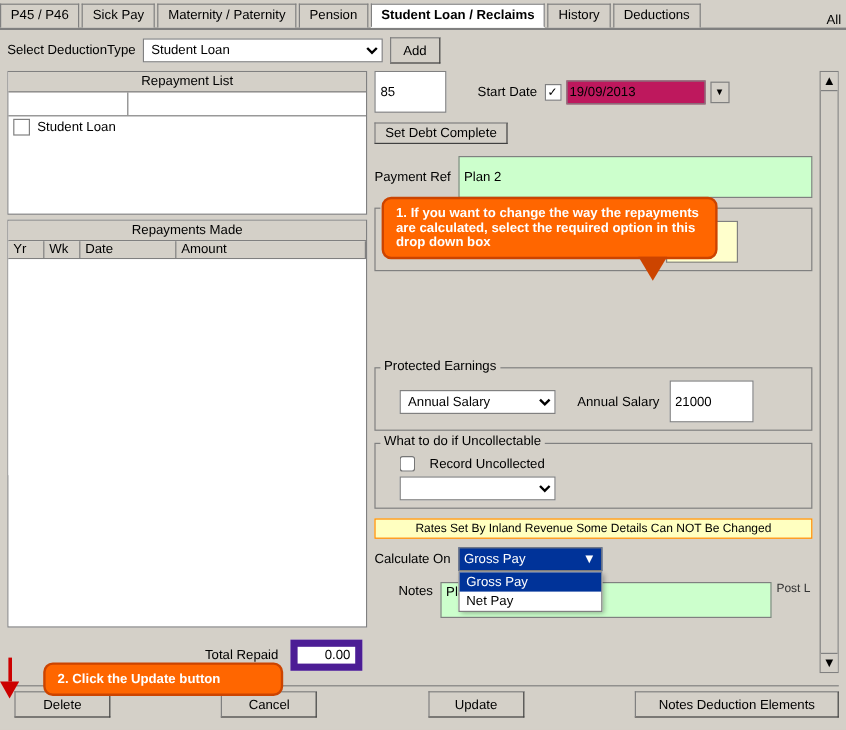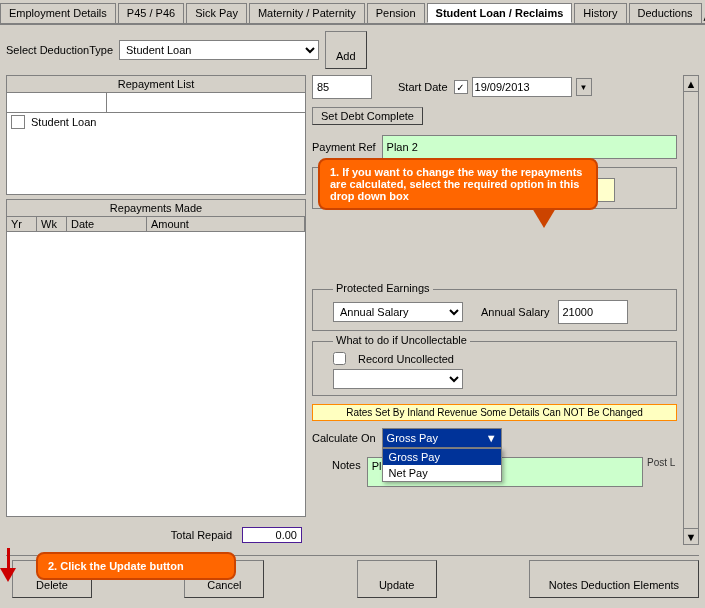--- a/index.html
+++ b/index.html
@@ -42,21 +42,21 @@
     .top-row {
       display: flex;
       align-items: center;
       margin-bottom: 6px;
     }
     .label-text {
       margin-right: 6px;
       white-space: nowrap;
     }
     .btn {
-      padding: 18px 10px;
+      padding: 5px 10px;
       background: #d4d0c8;
       border: 1px solid #808080;
       border-right-color: #404040;
       border-bottom-color: #404040;
       cursor: pointer;
       font-size: 11px;
       margin-left: 6px;
       height: 22px;
     }
     .content-area {
@@ -132,30 +132,30 @@
       justify-content: flex-end;
       align-items: center;
       margin-top: 4px;
       padding: 2px 4px;
     }
     .total-label {
       margin-right: 10px;
     }
     .total-value {
       background: white;
-      border: 1px solid #4c1d95;
+      border: 6px solid #4c1d95;
       padding: 1px 4px;
       width: 60px;
       text-align: right;
     }
     .input-field {
       background: white;
       border: 1px solid #808080;
       padding: 1px 4px;
-      height: 24px;
+      height: 35px;
       font-size: 11px;
     }
     .input-field.green-bg {
       background: #ccffcc;
     }
     .input-field.yellow-bg {
       background: #ffffcc;
     }
     .right-top-row {
       display: flex;
@@ -180,21 +180,21 @@
     }
     .group-box {
       border: 1px solid #808080;
       padding: 6px 8px 6px 8px;
       margin-bottom: 4px;
       position: relative;
     }
     .group-box-title {
       position: absolute;
       top: -8px;
-      left: 20px;
+      left: 4px;
       background: #d4d0c8;
       padding: 0 3px;
       font-size: 11px;
     }
     .group-row {
       display: flex;
       align-items: center;
       gap: 8px;
       margin-top: 4px;
       padding-left: 12px;
@@ -209,22 +209,22 @@
       height: 14px;
       border: 1px solid #808080;
       background: white;
       display: inline-flex;
       align-items: center;
       justify-content: center;
       font-size: 10px;
     }
     .date-combo {
       height: 20px;
-      width: 100px;
-      background: #ffffff;
+      width: 116px;
+      background: #be185d;
       border: 1px solid #808080;
       font-size: 11px;
       padding: 0 2px;
     }
     .dropdown-arrow {
       border: 1px solid #808080;
       background: #d4d0c8;
       width: 16px;
       height: 18px;
       display: inline-flex;
@@ -346,21 +346,20 @@
       padding: 4px 0;
       border-top: 1px solid #808080;
     }
   </style>
 </head>
 <body>
 
 <div style="width:705px; height:608px; display:flex; flex-direction:column; background:#d4d0c8; overflow:hidden;">
 
   <div class="tab-bar">
-    <div class="tab">Employment Details</div>
     <div class="tab">P45 / P46</div>
     <div class="tab">Sick Pay</div>
     <div class="tab">Maternity / Paternity</div>
     <div class="tab">Pension</div>
     <div class="tab active">Student Loan / Reclaims</div>
     <div class="tab">History</div>
     <div class="tab">Deductions</div>
     <div style="flex:1; display:flex; align-items:flex-end; justify-content:flex-end; padding-right:4px;">
       <span style="font-size:11px;">All</span>
     </div>

